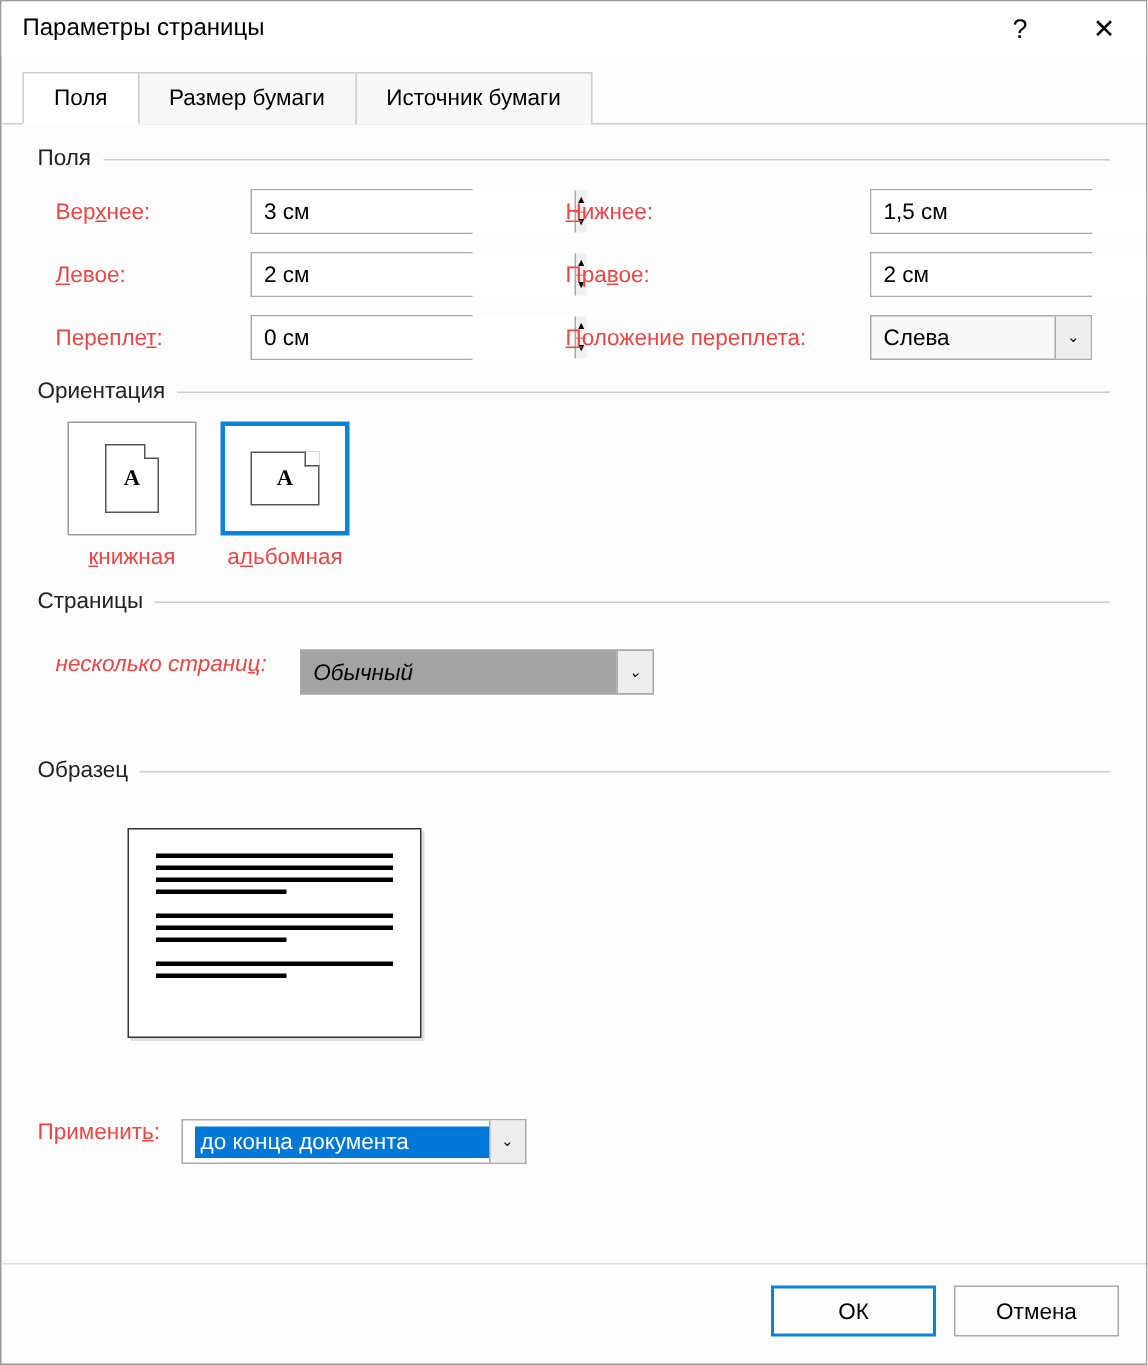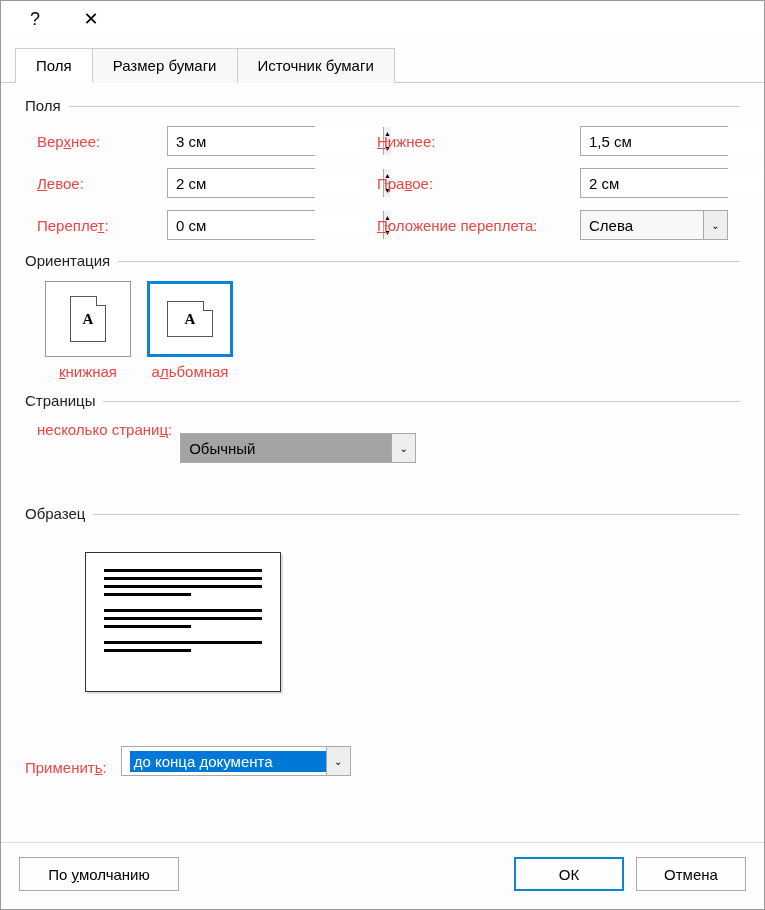--- a/index.html
+++ b/index.html
@@ -203,23 +203,24 @@
   width: 10px;
   height: 10px;
   background: #fff;
   border-left: 1px solid #555;
   border-bottom: 1px solid #555;
 }
 
 
 .pages-row {
   display: flex;
-  align-items: flex-start;
-  gap: 8px;
+  align-items: center;
+  gap: 22px;
   padding-left: 12px;
+  font-style: italic;
 }
 .pages-row .select { width: 236px; background: #a3a3a3; margin-top: 12px; }
 
 
 .preview-wrap {
   padding: 18px 0 0 60px;
 }
 .preview {
   width: 196px;
   height: 140px;
@@ -232,21 +233,21 @@
   height: 3px;
   background: #000;
   margin-bottom: 5px;
 }
 .preview .line.half { width: 55%; }
 .preview .gap { height: 8px; }
 
 
 .apply-row {
   display: flex;
-  align-items: flex-end;
+  align-items: flex-start;
   gap: 14px;
   padding: 42px 0 8px 0;
 }
 .apply-row .select {
   width: 230px;
   background: #fff;
 }
 .apply-row .select span {
   background: #0078d7;
   color: #ffffff;
@@ -279,20 +280,21 @@
   border: 2px solid #0a84d8;
 }
 .btn .ul { text-decoration: underline; }
 </style>
 </head>
 <body>
 
 <div class="dialog">
 
   <div class="titlebar">
+    <h1>Параметры страницы</h1>
     <div class="controls">
       <div class="ctrl">?</div>
       <div class="ctrl">✕</div>
     </div>
   </div>
 
   <div class="tabs">
     <div class="tab active">Поля</div>
     <div class="tab">Размер бумаги</div>
     <div class="tab">Источник бумаги</div>
@@ -422,19 +424,18 @@
       <div class="lbl">Применит<span class="ul">ь</span>:</div>
       <div class="select">
         <span>до конца документа</span>
         <div class="dropbtn">⌄</div>
       </div>
     </div>
 
   </div>
 
   <div class="footer">
-    <button class="btn default-btn">По <span class="ul">у</span>молчанию</button>
     <div class="spacer"></div>
     <button class="btn primary">ОК</button>
     <button class="btn">Отмена</button>
   </div>
 
 </div>
 
 </body></html>

